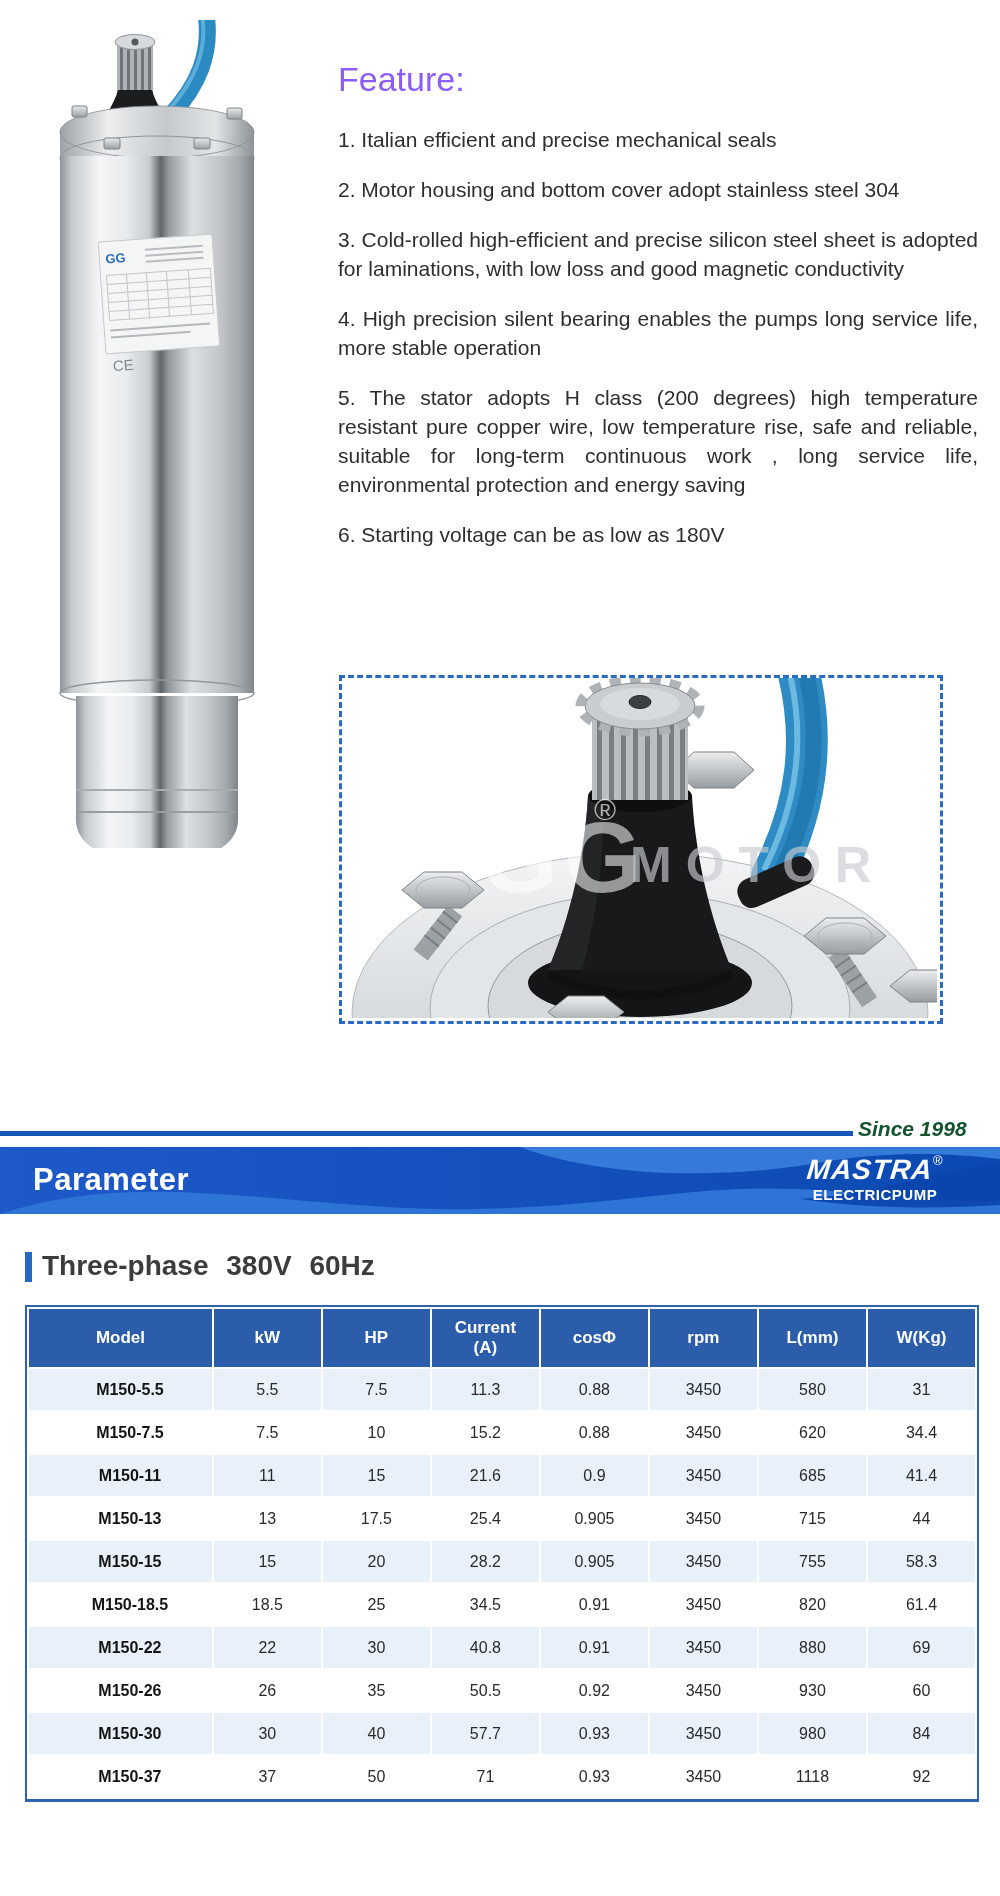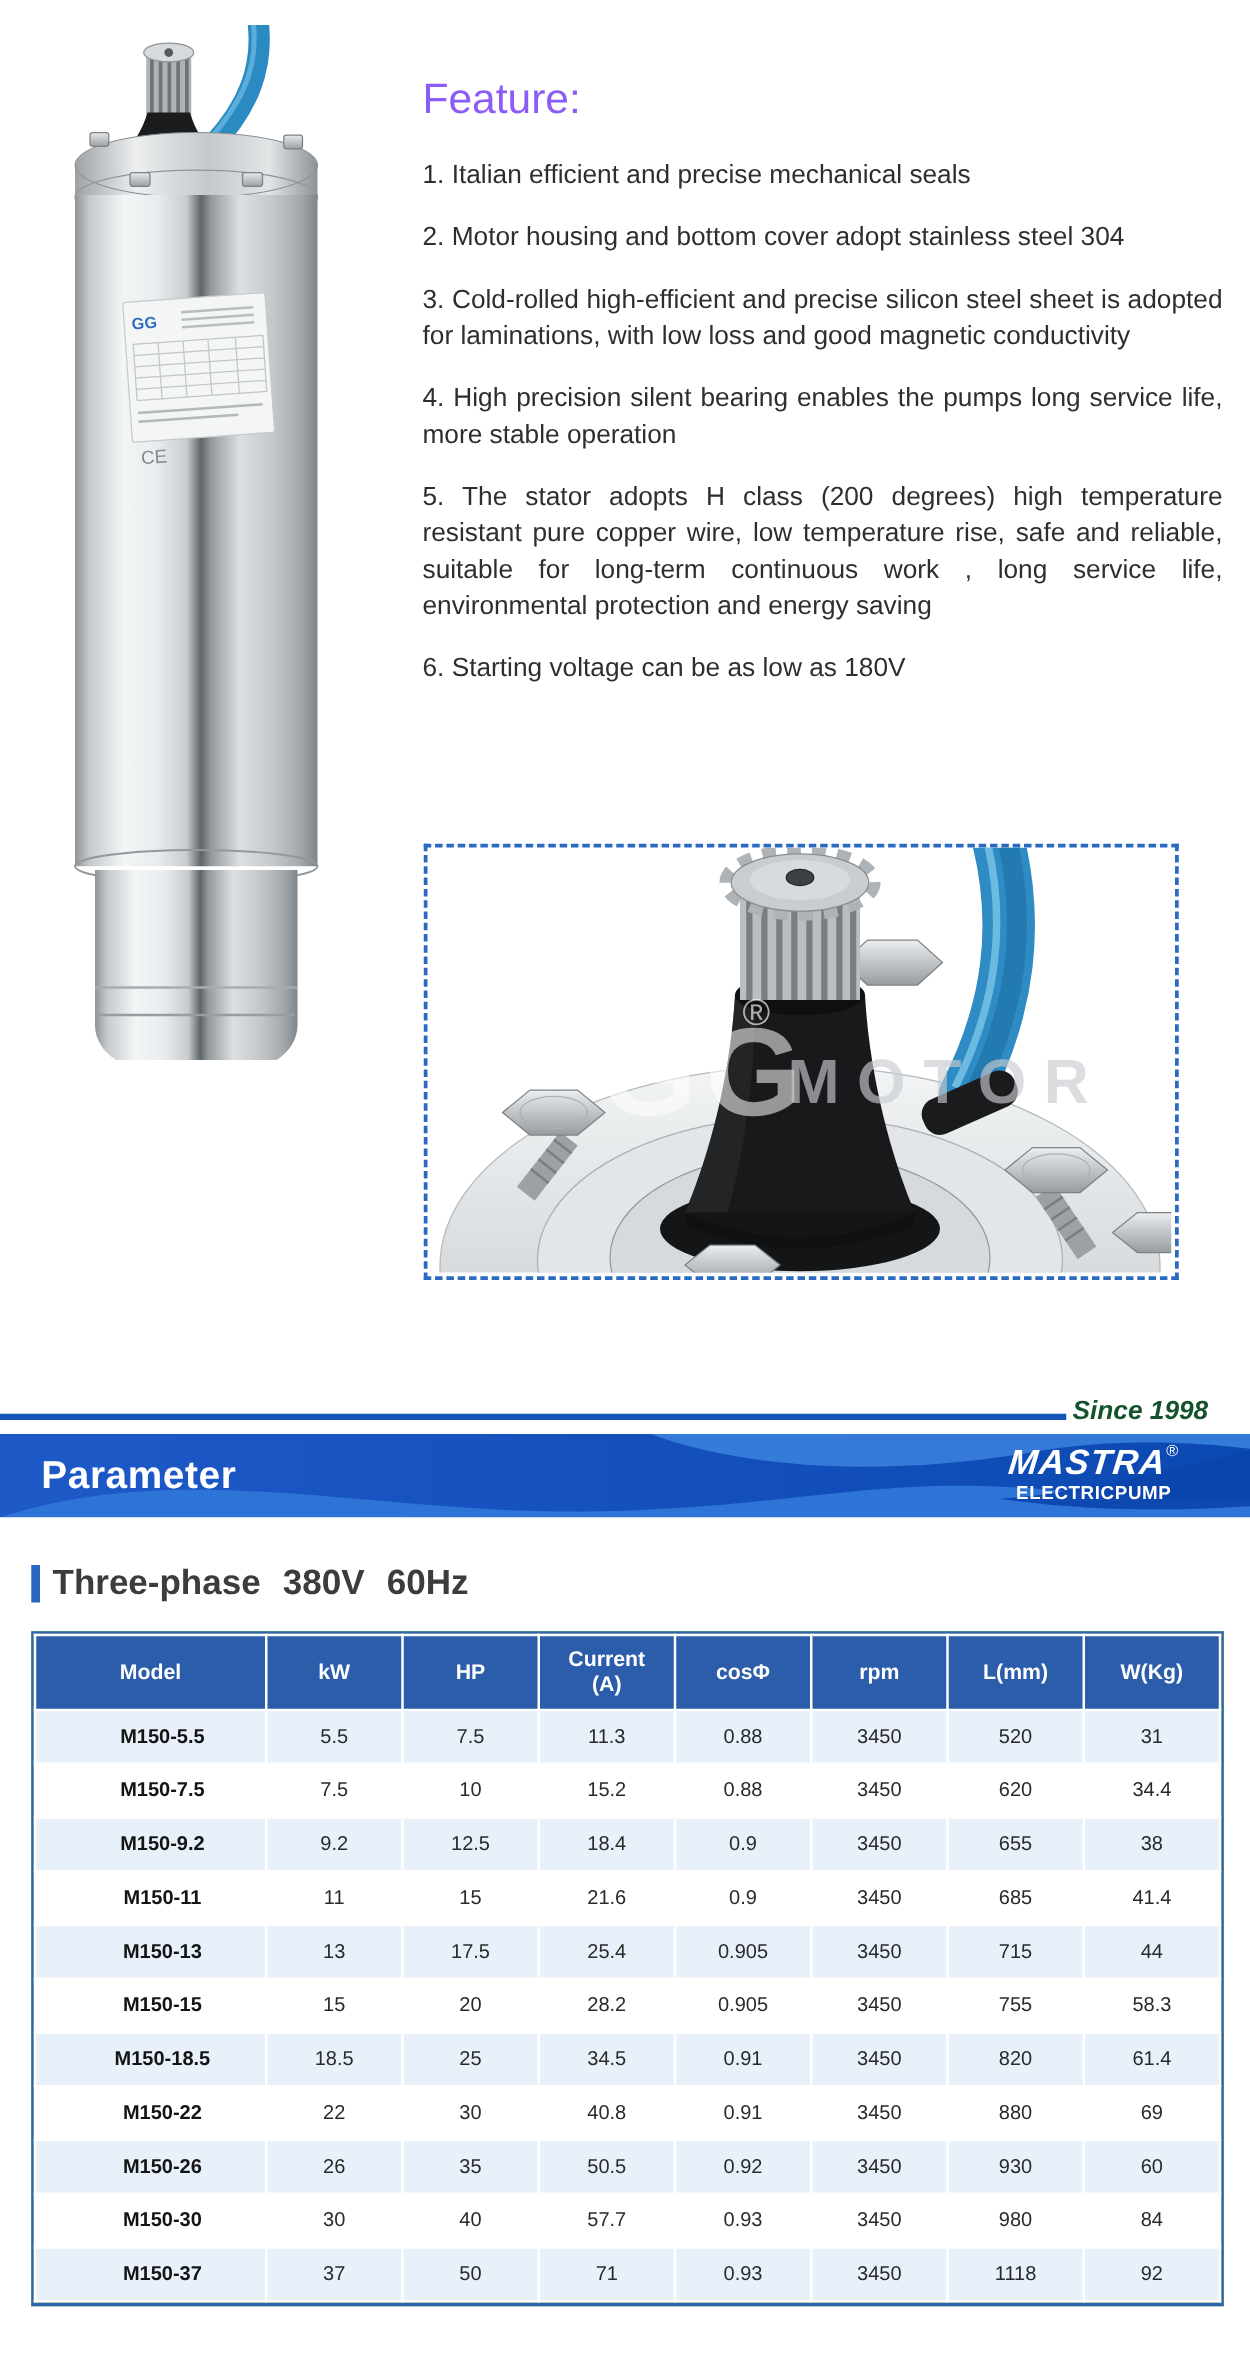--- a/index.html
+++ b/index.html
@@ -29,21 +29,21 @@
   .brand-logo{position:absolute;right:40px;top:7px;width:170px;text-align:center;color:#fff;line-height:1;}
   .logo-main{font-size:28px;font-weight:900;font-style:italic;letter-spacing:1px;display:inline-block;transform:skewX(-6deg);}
   .logo-reg{font-size:13px;vertical-align:14px;font-style:normal;}
   .logo-sub{font-size:15px;font-weight:bold;letter-spacing:.5px;margin-top:3px;}
 
   
   .section-bar{position:absolute;left:25px;top:1252px;width:7px;height:30px;background:#2668c4;}
   .section-heading{position:absolute;left:42px;top:1250px;font-size:28px;font-weight:bold;color:#3c3c3c;
                    word-spacing:10px;}
 
-  .spec-table-wrap{position:absolute;left:25px;top:1305px;width:950px;border:2px solid #2e63b0;border-bottom-width:3px;background:#84cc16;}
+  .spec-table-wrap{position:absolute;left:25px;top:1305px;width:950px;border:2px solid #2e63b0;border-bottom-width:3px;background:#22c55e;}
   table.spec{width:100%;border-collapse:collapse;table-layout:fixed;}
   table.spec th{background:#2b5dab;color:#fff;font-weight:bold;font-size:17px;height:58px;
                 border:2px solid #fff;white-space:pre-line;line-height:1.2;padding:0;text-align:center;vertical-align:middle;}
   table.spec td{height:41px;text-align:center;vertical-align:middle;font-size:16px;color:#2a2a2a;
                 border:2px solid #fff;background:#fff;padding:0;}
   table.spec tbody tr:nth-child(odd) td{background:#e8f1fa;}
   table.spec td.model{font-weight:bold;color:#141414;padding-left:19px;}
 </style>
 </head>
 <body>
@@ -272,44 +272,34 @@
         </tr>
       </thead>
       <tbody>
         <tr>
           <td class="model">M150-5.5</td>
           <td>5.5</td>
           <td>7.5</td>
           <td>11.3</td>
           <td>0.88</td>
           <td>3450</td>
-          <td>520</td>
+          <td>580</td>
           <td>31</td>
         </tr>
         <tr>
           <td class="model">M150-7.5</td>
           <td>7.5</td>
           <td>10</td>
           <td>15.2</td>
           <td>0.88</td>
           <td>3450</td>
           <td>620</td>
           <td>34.4</td>
         </tr>
         <tr>
-          <td class="model">M150-9.2</td>
-          <td>9.2</td>
-          <td>12.5</td>
-          <td>18.4</td>
-          <td>0.9</td>
-          <td>3450</td>
-          <td>655</td>
-          <td>38</td>
-        </tr>
-        <tr>
           <td class="model">M150-11</td>
           <td>11</td>
           <td>15</td>
           <td>21.6</td>
           <td>0.9</td>
           <td>3450</td>
           <td>685</td>
           <td>41.4</td>
         </tr>
         <tr>

